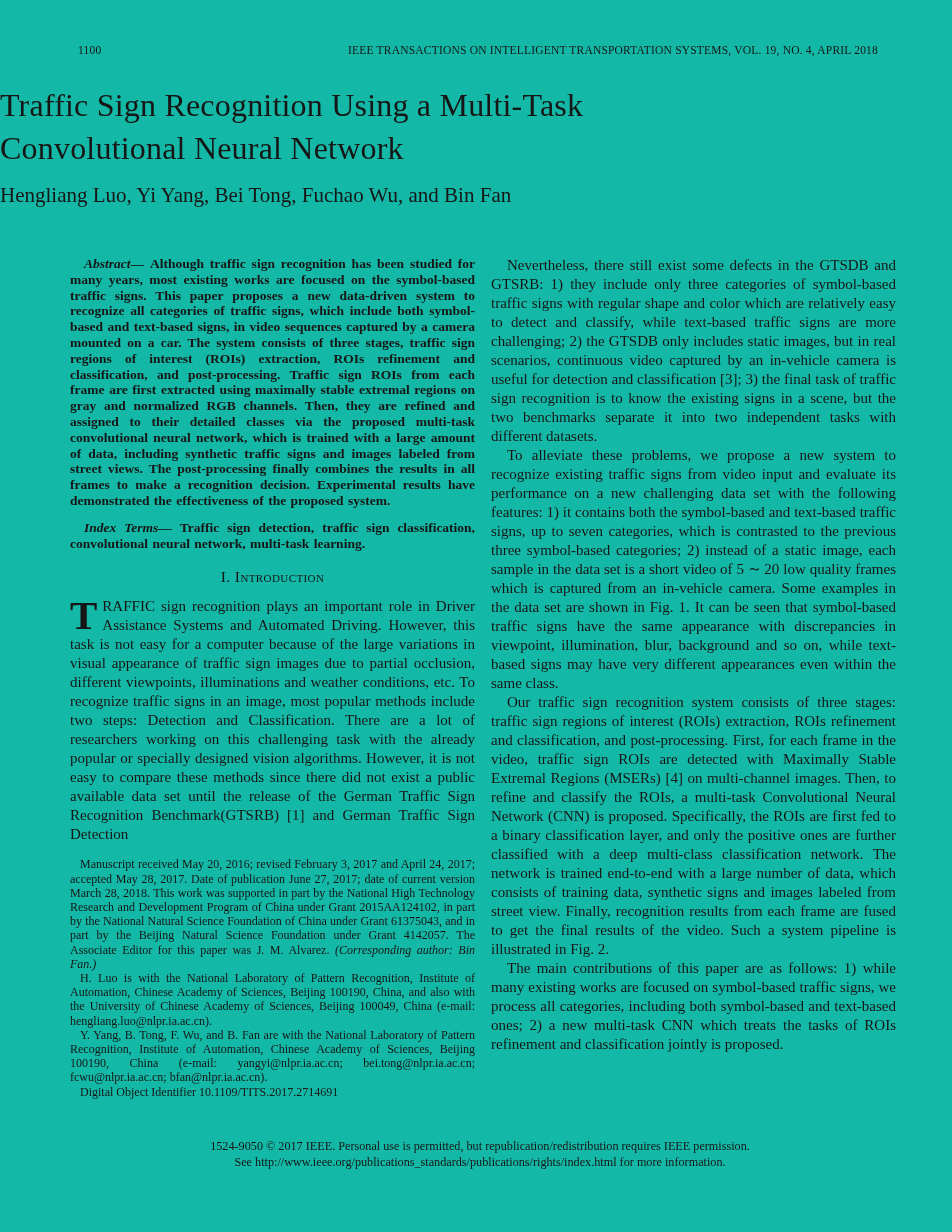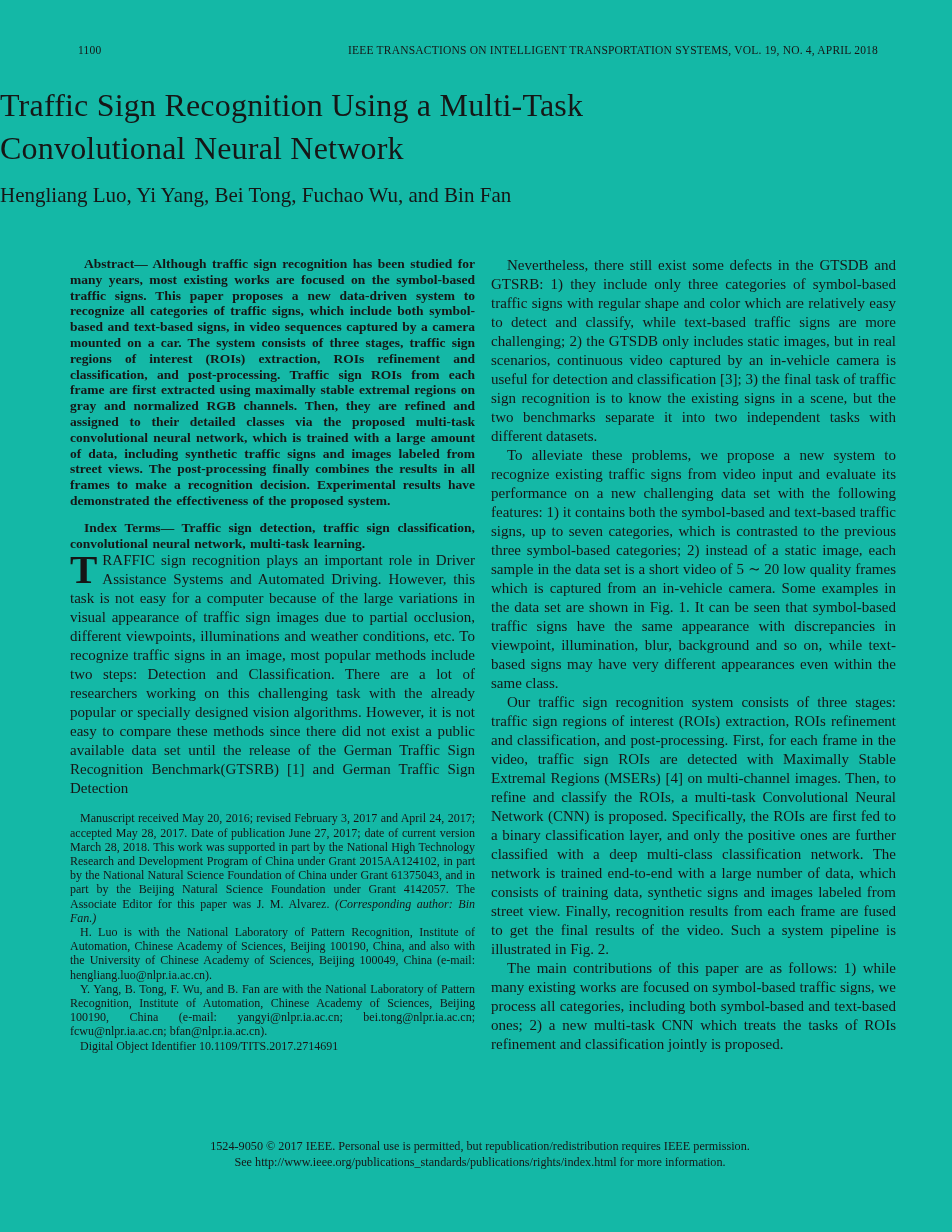--- a/index.html
+++ b/index.html
@@ -63,21 +63,21 @@
   }
 
   .abstract {
     margin: 0;
     font-size: 13.5px;
     line-height: 15.8px;
     font-weight: 700;
     text-indent: 14px;
     word-spacing: 1px;
   }
-  .abstract .lead { }
+  .abstract .lead { font-style: italic; }
   .index-terms { margin-top: 11px; }
 
   .section-heading {
     margin: 17px 0 11px 0;
     font-weight: 400;
     font-size: 15.5px;
     text-align: center;
     font-variant: small-caps;
     letter-spacing: 0.4px;
   }
@@ -135,20 +135,21 @@
     <div class="authors">Hengliang Luo, Yi Yang, Bei Tong, Fuchao Wu, and Bin Fan</div>
   </div>
 
   <main class="columns">
 
     <section class="col">
       <p class="abstract"><span class="lead">Abstract— </span><span>Although traffic sign recognition has been studied for many years, most existing works are focused on the symbol-based traffic signs. This paper proposes a new data-driven system to recognize all categories of traffic signs, which include both symbol-based and text-based signs, in video sequences captured by a camera mounted on a car. The system consists of three stages, traffic sign regions of interest (ROIs) extraction, ROIs refinement and classification, and post-processing. Traffic sign ROIs from each frame are first extracted using maximally stable extremal regions on gray and normalized RGB channels. Then, they are refined and assigned to their detailed classes via the proposed multi-task convolutional neural network, which is trained with a large amount of data, including synthetic traffic signs and images labeled from street views. The post-processing finally combines the results in all frames to make a recognition decision. Experimental results have demonstrated the effectiveness of the proposed system.</span></p>
 
       <p class="abstract index-terms"><span class="lead">Index Terms— </span><span>Traffic sign detection, traffic sign classification, convolutional neural network, multi-task learning.</span></p>
 
+      <h2 class="section-heading">I. Introduction</h2>
 
       <p class="body-par first"><span class="drop-cap">T</span><span>RAFFIC sign recognition plays an important role in Driver Assistance Systems and Automated Driving. However, this task is not easy for a computer because of the large variations in visual appearance of traffic sign images due to partial occlusion, different viewpoints, illuminations and weather conditions, etc. To recognize traffic signs in an image, most popular methods include two steps: Detection and Classification. There are a lot of researchers working on this challenging task with the already popular or specially designed vision algorithms. However, it is not easy to compare these methods since there did not exist a public available data set until the release of the German Traffic Sign Recognition Benchmark(GTSRB) [1] and German Traffic Sign Detection</span></p>
 
       <div class="footnotes">
         <p><span>Manuscript received May 20, 2016; revised February 3, 2017 and April 24, 2017; accepted May 28, 2017. Date of publication June 27, 2017; date of current version March 28, 2018. This work was supported in part by the National High Technology Research and Development Program of China under Grant 2015AA124102, in part by the National Natural Science Foundation of China under Grant 61375043, and in part by the Beijing Natural Science Foundation under Grant 4142057. The Associate Editor for this paper was J. M. Alvarez. </span><em>(Corresponding author: Bin Fan.)</em></p>
         <p>H. Luo is with the National Laboratory of Pattern Recognition, Institute of Automation, Chinese Academy of Sciences, Beijing 100190, China, and also with the University of Chinese Academy of Sciences, Beijing 100049, China (e-mail: hengliang.luo@nlpr.ia.ac.cn).</p>
         <p>Y. Yang, B. Tong, F. Wu, and B. Fan are with the National Laboratory of Pattern Recognition, Institute of Automation, Chinese Academy of Sciences, Beijing 100190, China (e-mail: yangyi@nlpr.ia.ac.cn; bei.tong@nlpr.ia.ac.cn; fcwu@nlpr.ia.ac.cn; bfan@nlpr.ia.ac.cn).</p>
         <p>Digital Object Identifier 10.1109/TITS.2017.2714691</p>
       </div>
     </section>

